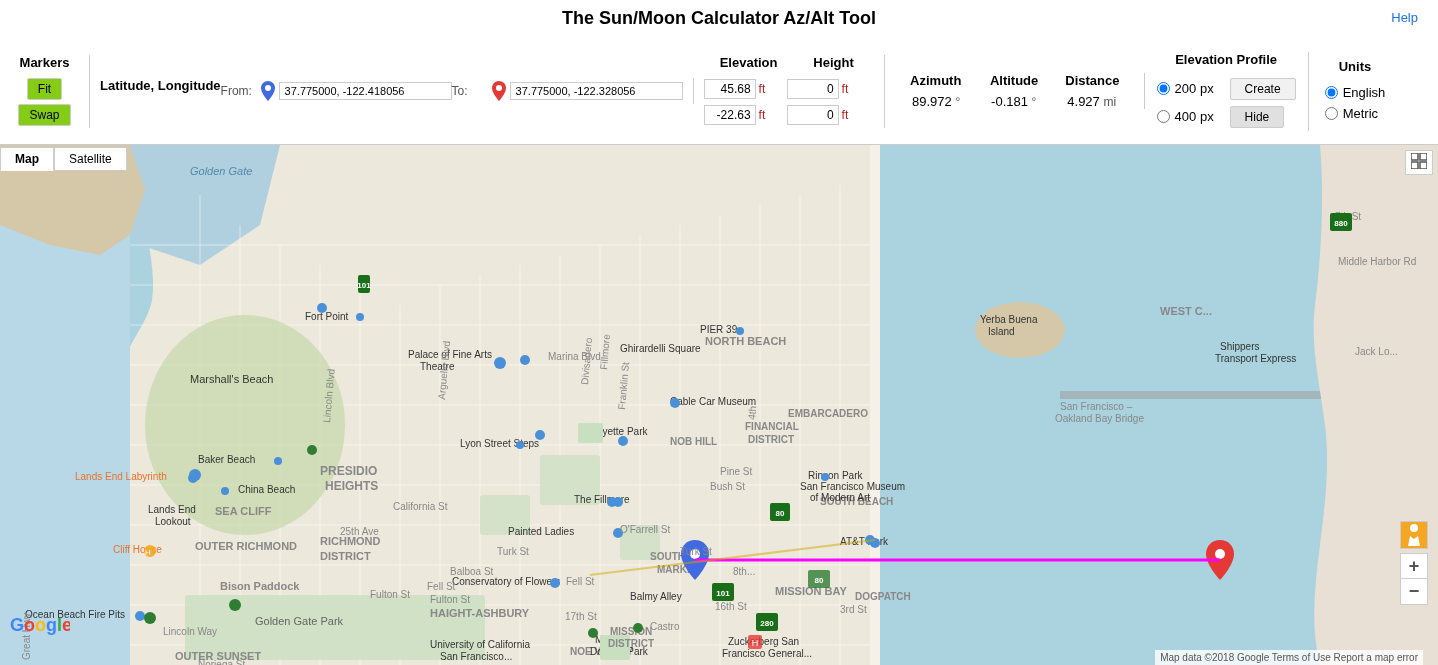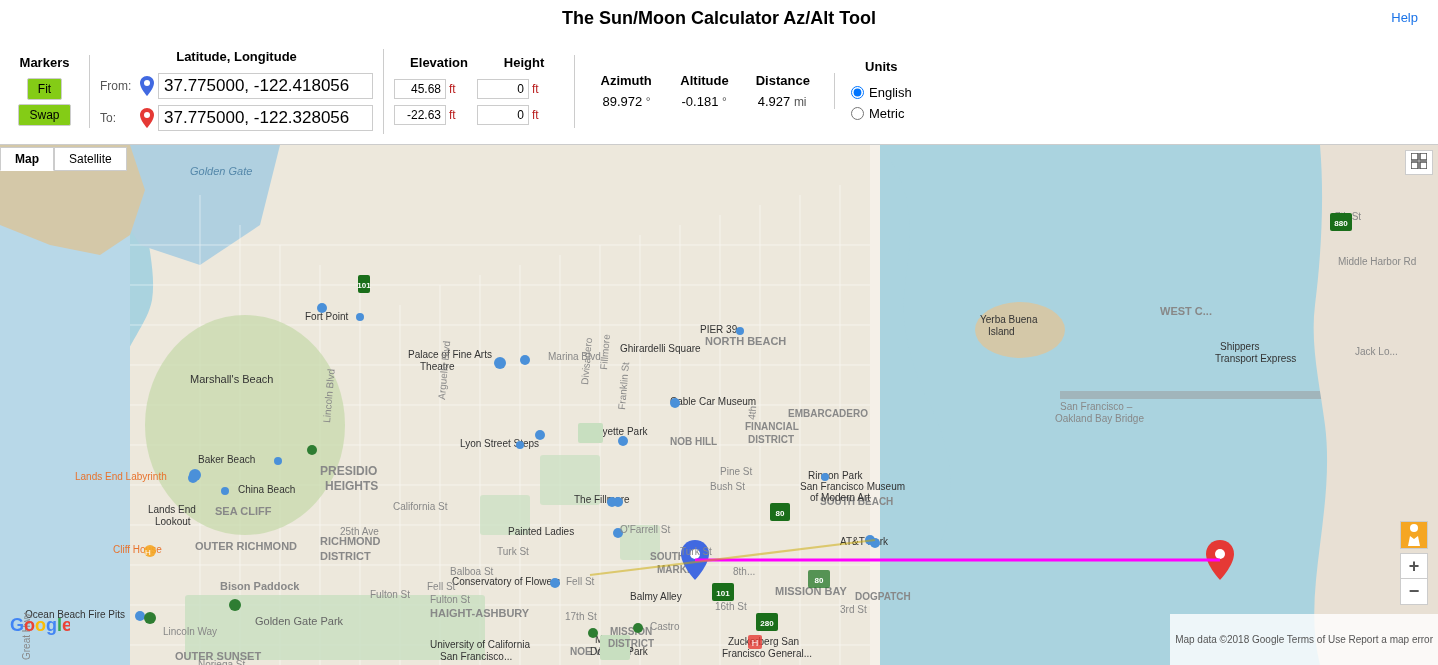--- a/index.html
+++ b/index.html
@@ -65,21 +65,21 @@
       padding: 3px 10px;
       cursor: pointer;
       border-radius: 2px;
       font-size: 12px;
       margin: 2px 0;
     }
 
     
     .section-coords {
       display: flex;
-      flex-direction: column;
+      flex-direction: row;
       padding: 0 10px;
       border-right: 1px solid #ccc;
     }
     .section-coords-header {
       font-weight: bold;
       text-align: center;
       margin-bottom: 6px;
     }
     .coord-row {
       display: flex;
@@ -87,22 +87,22 @@
       margin: 3px 0;
     }
     .coord-label {
       font-size: 12px;
       width: 40px;
       color: #555;
     }
     .coord-input {
       border: 1px solid #ccc;
       padding: 2px 5px;
-      font-size: 17px;
-      width: 215px;
+      font-size: 11px;
+      width: 173px;
     }
     .elev-input {
       border: 1px solid #ccc;
       padding: 2px 4px;
       font-size: 12px;
       width: 52px;
       text-align: right;
     }
     .unit-label {
       font-size: 12px;
@@ -275,25 +275,25 @@
       font-weight: bold;
       color: #555;
     }
     .map-zoom-minus {
       border-top: none;
     }
 
     
     .map-attribution {
       position: absolute;
-      bottom: 0; right: 0;
+      bottom: 0; right: 15px;
       font-size: 10px;
       color: #555;
       background: rgba(255,255,255,0.8);
-      padding: 20px 5px;
+      padding: 2px 5px;
       z-index: 10;
     }
 
     
     #map-svg {
       position: absolute;
       top: 0; left: 0;
       width: 100%; height: 100%;
     }
   </style>
@@ -366,20 +366,33 @@
           <span>-0.181</span>
           <span class="aad-unit">°</span>
         </span>
         <span>
           <span>4.927</span>
           <span class="aad-unit">mi</span>
         </span>
       </div>
     </div>
 
+    <div class="section-ep">
+      <div class="ep-header">Elevation Profile</div>
+      <div class="ep-row">
+        <input type="radio" class="ep-radio" name="ep-size" checked="" style="">
+        <span class="ep-px-label">200 px</span>
+        <button class="ep-btn">Create</button>
+      </div>
+      <div class="ep-row">
+        <input type="radio" class="ep-radio" name="ep-size" style="">
+        <span class="ep-px-label">400 px</span>
+        <button class="ep-btn" style="background:#e0e0e0;">Hide</button>
+      </div>
+    </div>
 
     <div class="section-units">
       <div class="units-header">Units</div>
       <div class="units-row">
         <input type="radio" class="units-radio" name="units" checked="" style="">
         <span class="units-label">English</span>
       </div>
       <div class="units-row">
         <input type="radio" class="units-radio" name="units" style="">
         <span class="units-label">Metric</span>

